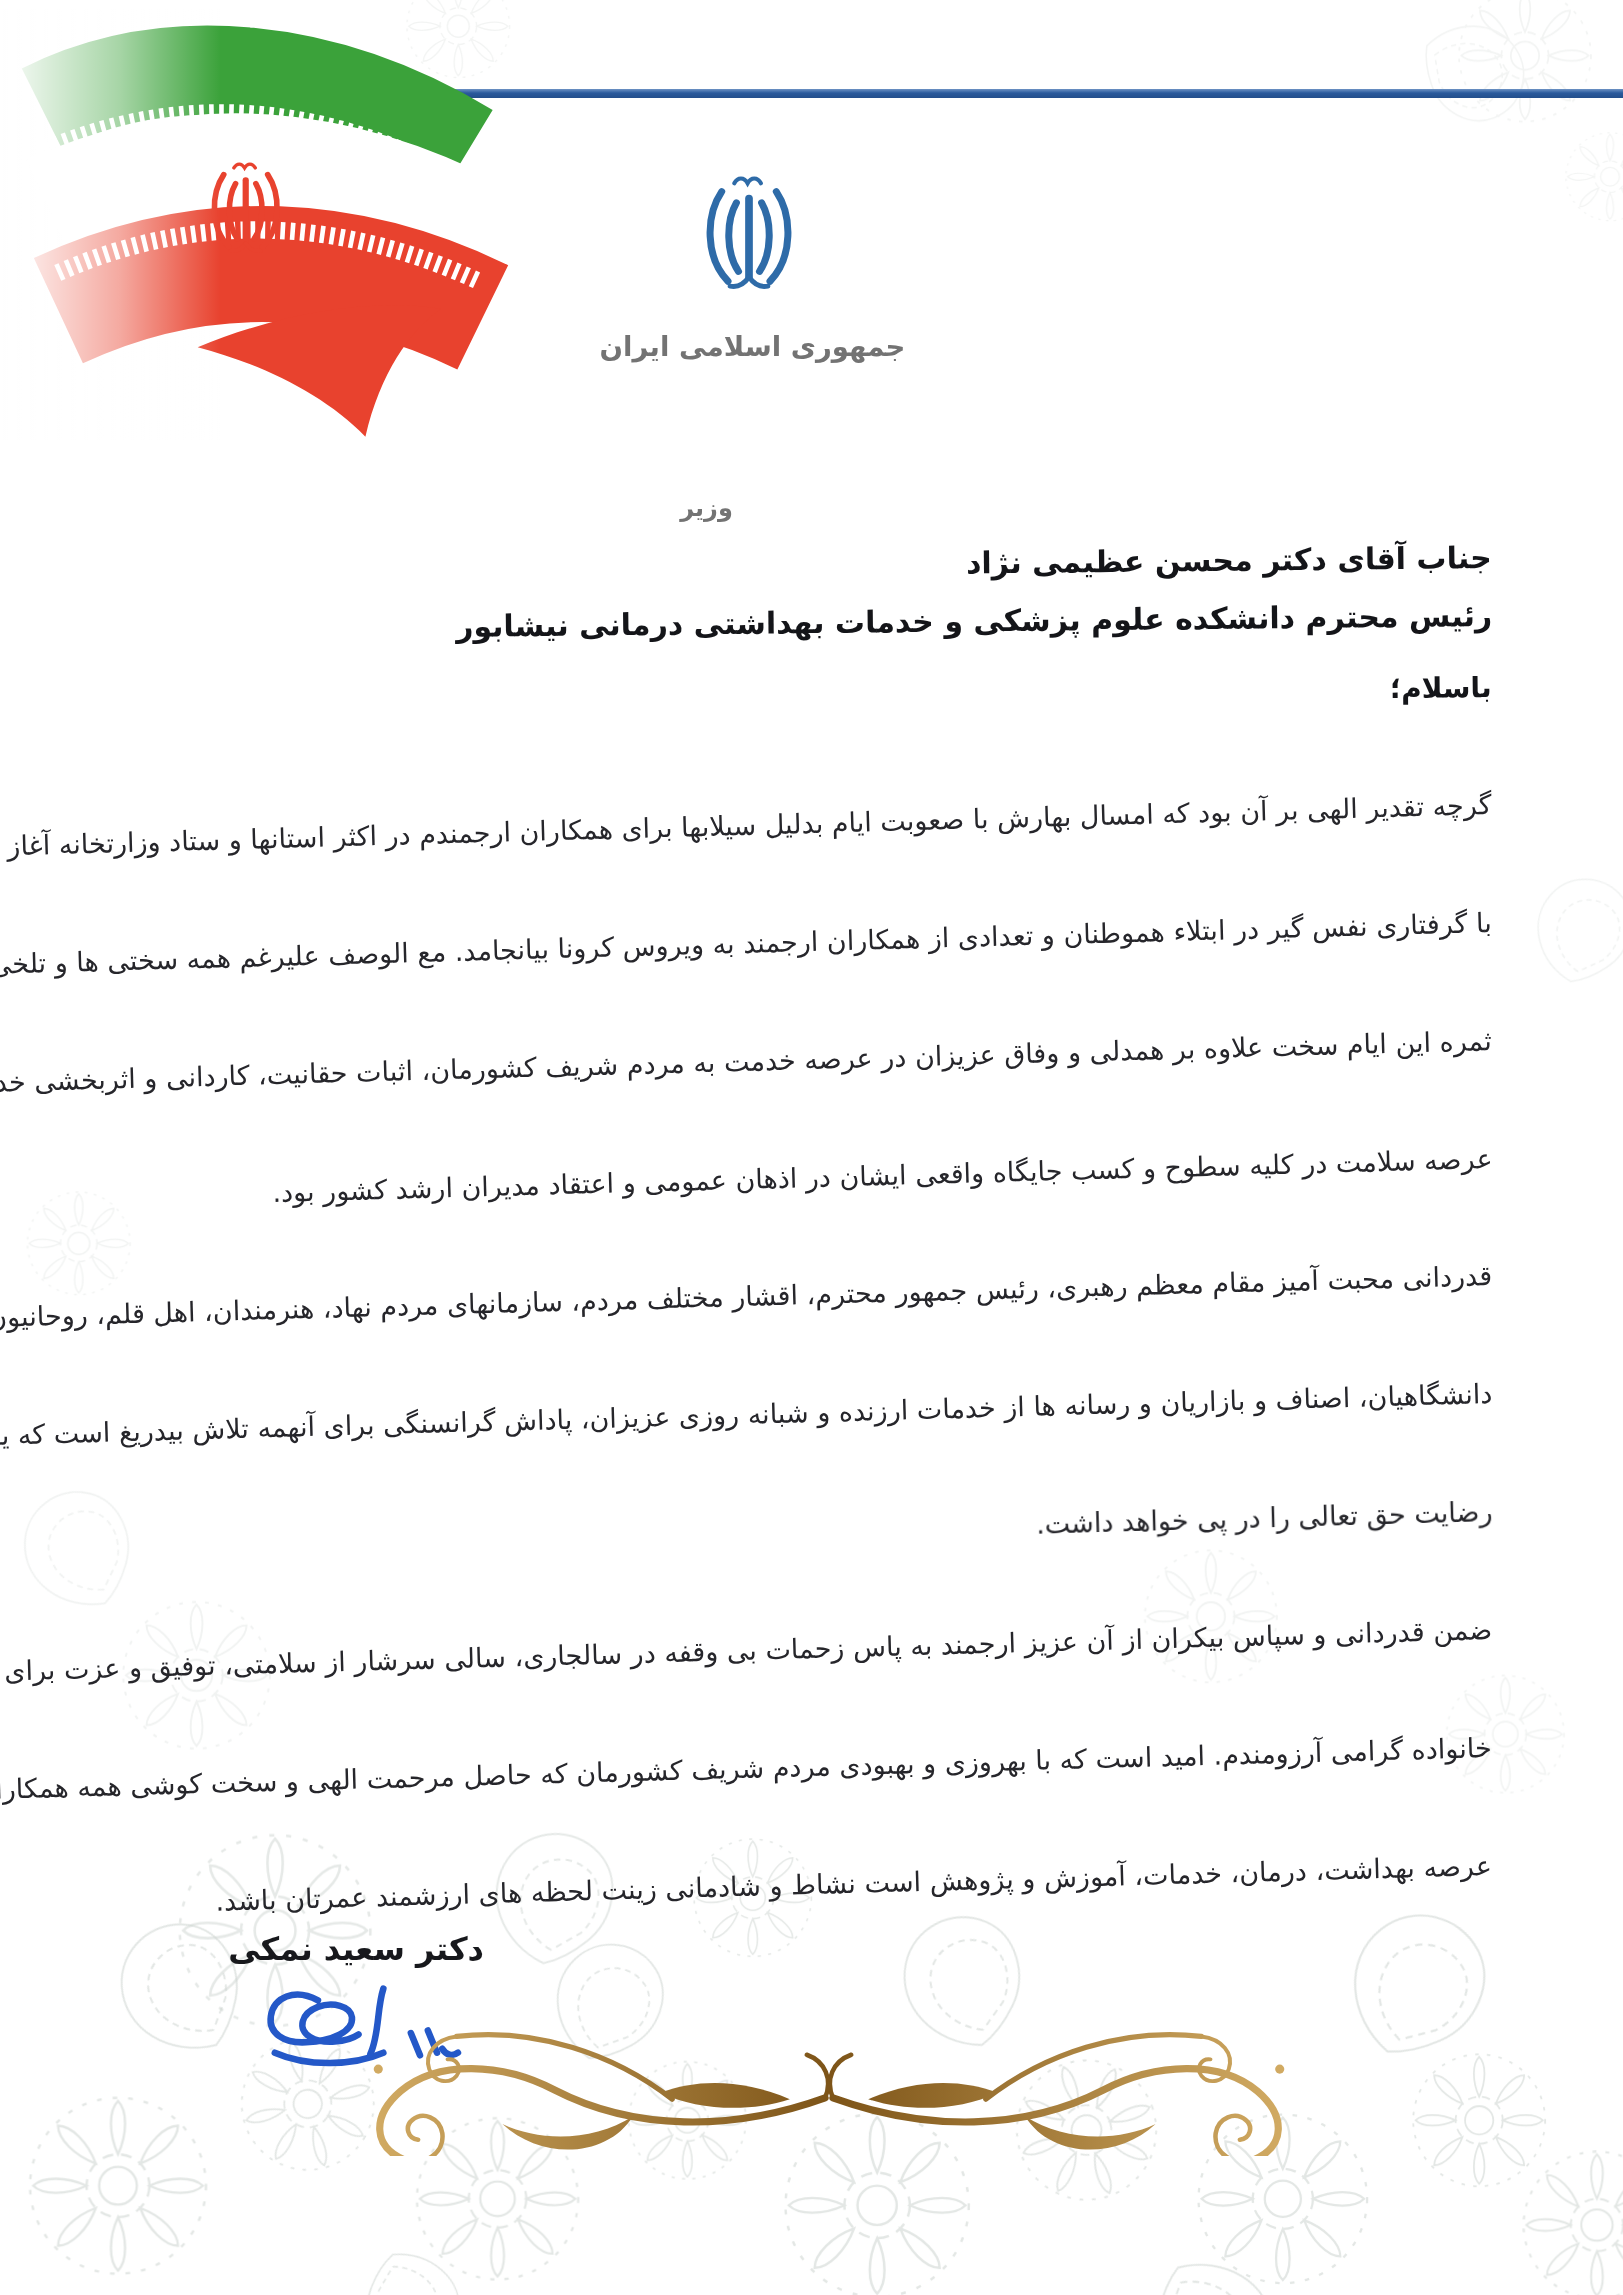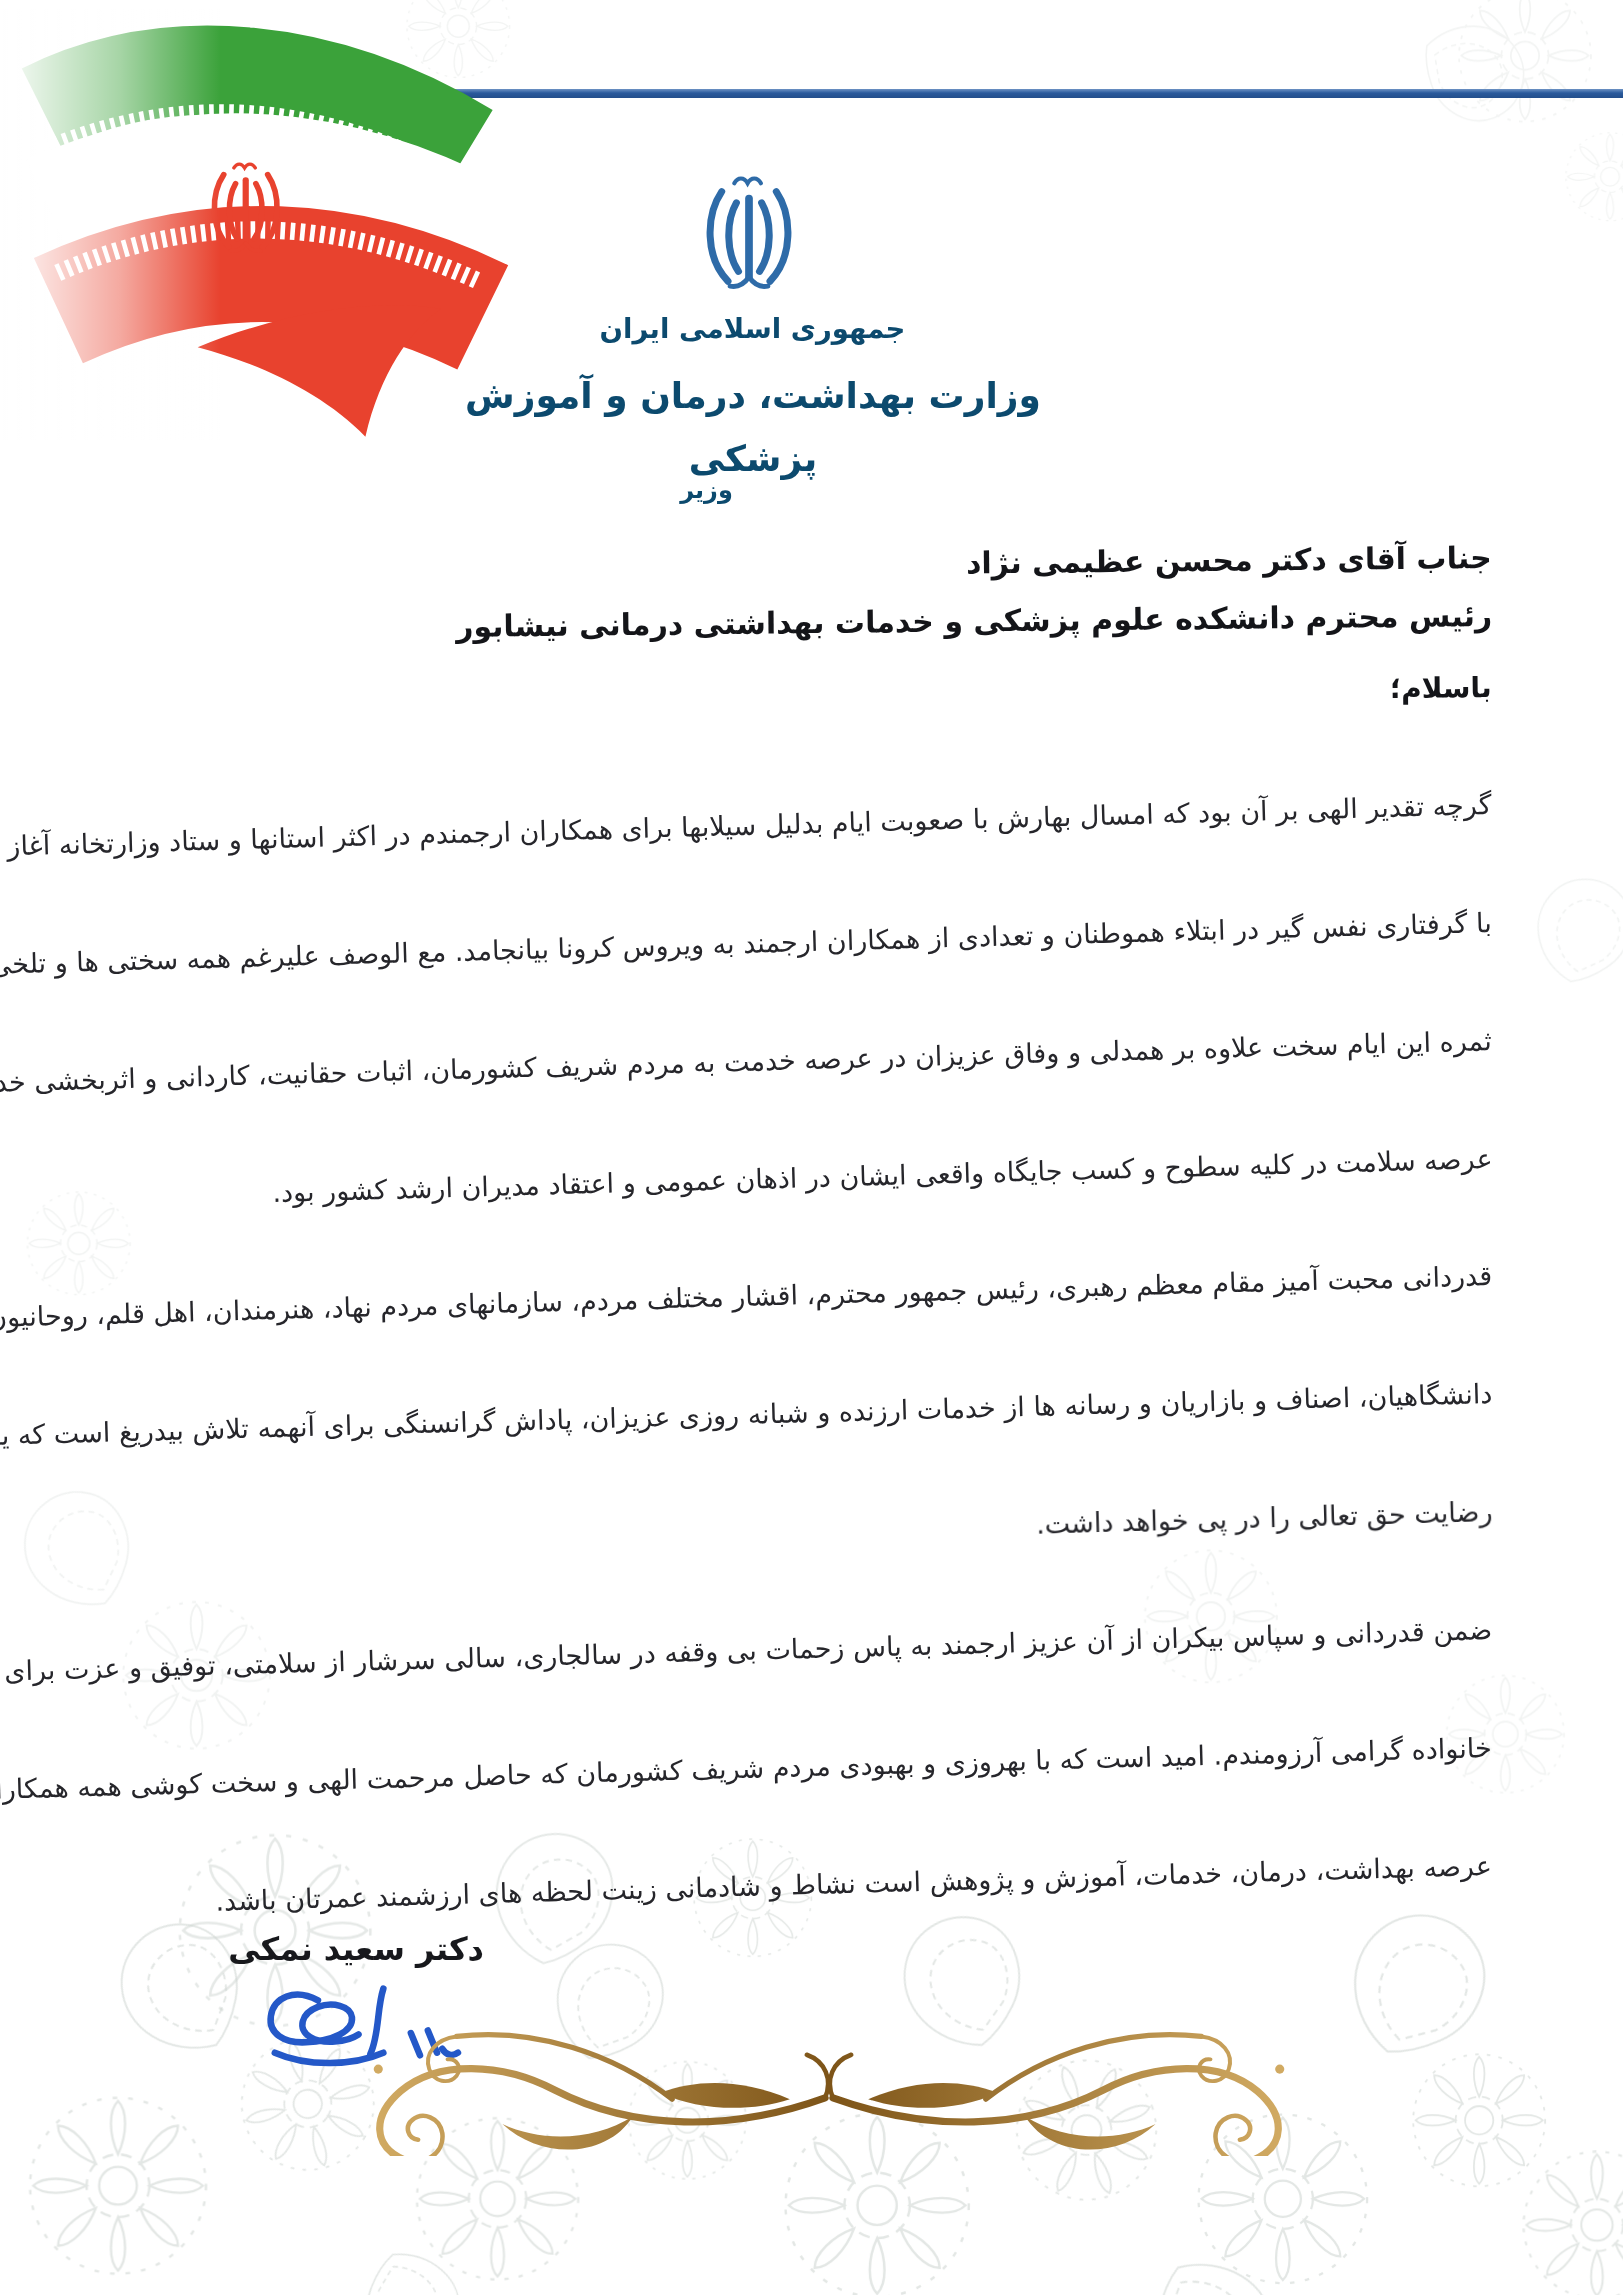--- a/index.html
+++ b/index.html
@@ -18,21 +18,21 @@
 
   
   .rule{
     left:327px;top:89px;width:1297px;height:8.5px;
     background:linear-gradient(to bottom,#6d92c4 0%,#2a5a9c 45%,#234e8b 100%);
     border-radius:1.3px;
   }
 
   
   .emblem{left:700px;top:171px;width:98px;height:128px;color:#2e6ba8;}
-  .hdr-txt{color:#0c4a6e;text-align:center;font-weight:bold;}
+  .hdr-txt{color:#737373;text-align:center;font-weight:bold;margin-top:18px;}
   .country{left:553px;top:304px;width:399px;font-size:27.5px;line-height:48px;}
   .ministry{left:452px;top:364px;width:602px;font-size:36px;line-height:63px;}
   .minister{left:641px;top:462px;width:131px;font-size:24px;line-height:56px;}
 
   
   .recip{right:132px;color:#141519;font-weight:bold;white-space:nowrap;transform:rotate(-0.6deg);transform-origin:right center;}
   .recip1{top:535px;font-size:30px;line-height:46px;}
   .recip2{top:593px;font-size:30px;line-height:46px;}
   .salut{top:666px;font-size:28px;line-height:43px;}
 
@@ -155,21 +155,20 @@
       <use href="#emblem-shape" transform="translate(318,226) scale(0.85)"></use>
     </g>
 
     <rect x="0" y="0" width="340" height="650" fill="url(#fadeL)"></rect>
   </svg>
 
   <svg class="abs emblem" viewBox="0 0 140 180">
     <use href="#emblem-shape"></use>
   </svg>
   <div class="abs hdr-txt country" dir="rtl">جمهوری اسلامی ایران</div>
-  <div class="abs hdr-txt ministry" dir="rtl">وزارت بهداشت، درمان و آموزش پزشکی</div>
   <div class="abs hdr-txt minister" dir="rtl">وزیر</div>
 
   <div class="abs recip recip1" dir="rtl">جناب آقای دکتر محسن عظیمی نژاد</div>
   <div class="abs recip recip2" dir="rtl">رئیس محترم دانشکده علوم پزشکی و خدمات بهداشتی درمانی نیشابور</div>
   <div class="abs recip salut" dir="rtl">باسلام؛</div>
 
   <div class="abs bline" style="top:746px" dir="rtl">گرچه تقدیر الهی بر آن بود که امسال بهارش با صعوبت ایام بدلیل سیلابها برای همکاران ارجمندم در اکثر استانها و ستاد وزارتخانه آغاز و پایانش نیز</div>
   <div class="abs bline" style="top:864px" dir="rtl">با گرفتاری نفس گیر در ابتلاء هموطنان و تعدادی از همکاران ارجمند به ویروس کرونا بیانجامد. مع الوصف علیرغم همه سختی ها و تلخی ها، شیرین ترین</div>
   <div class="abs bline" style="top:982px" dir="rtl">ثمره این ایام سخت علاوه بر همدلی و وفاق عزیزان در عرصه خدمت به مردم شریف کشورمان، اثبات حقانیت، کاردانی و اثربخشی خدمتگزاران</div>
   <div class="abs bline" style="top:1100px" dir="rtl">عرصه سلامت در کلیه سطوح و کسب جایگاه واقعی ایشان در اذهان عمومی و اعتقاد مدیران ارشد کشور بود.</div>

